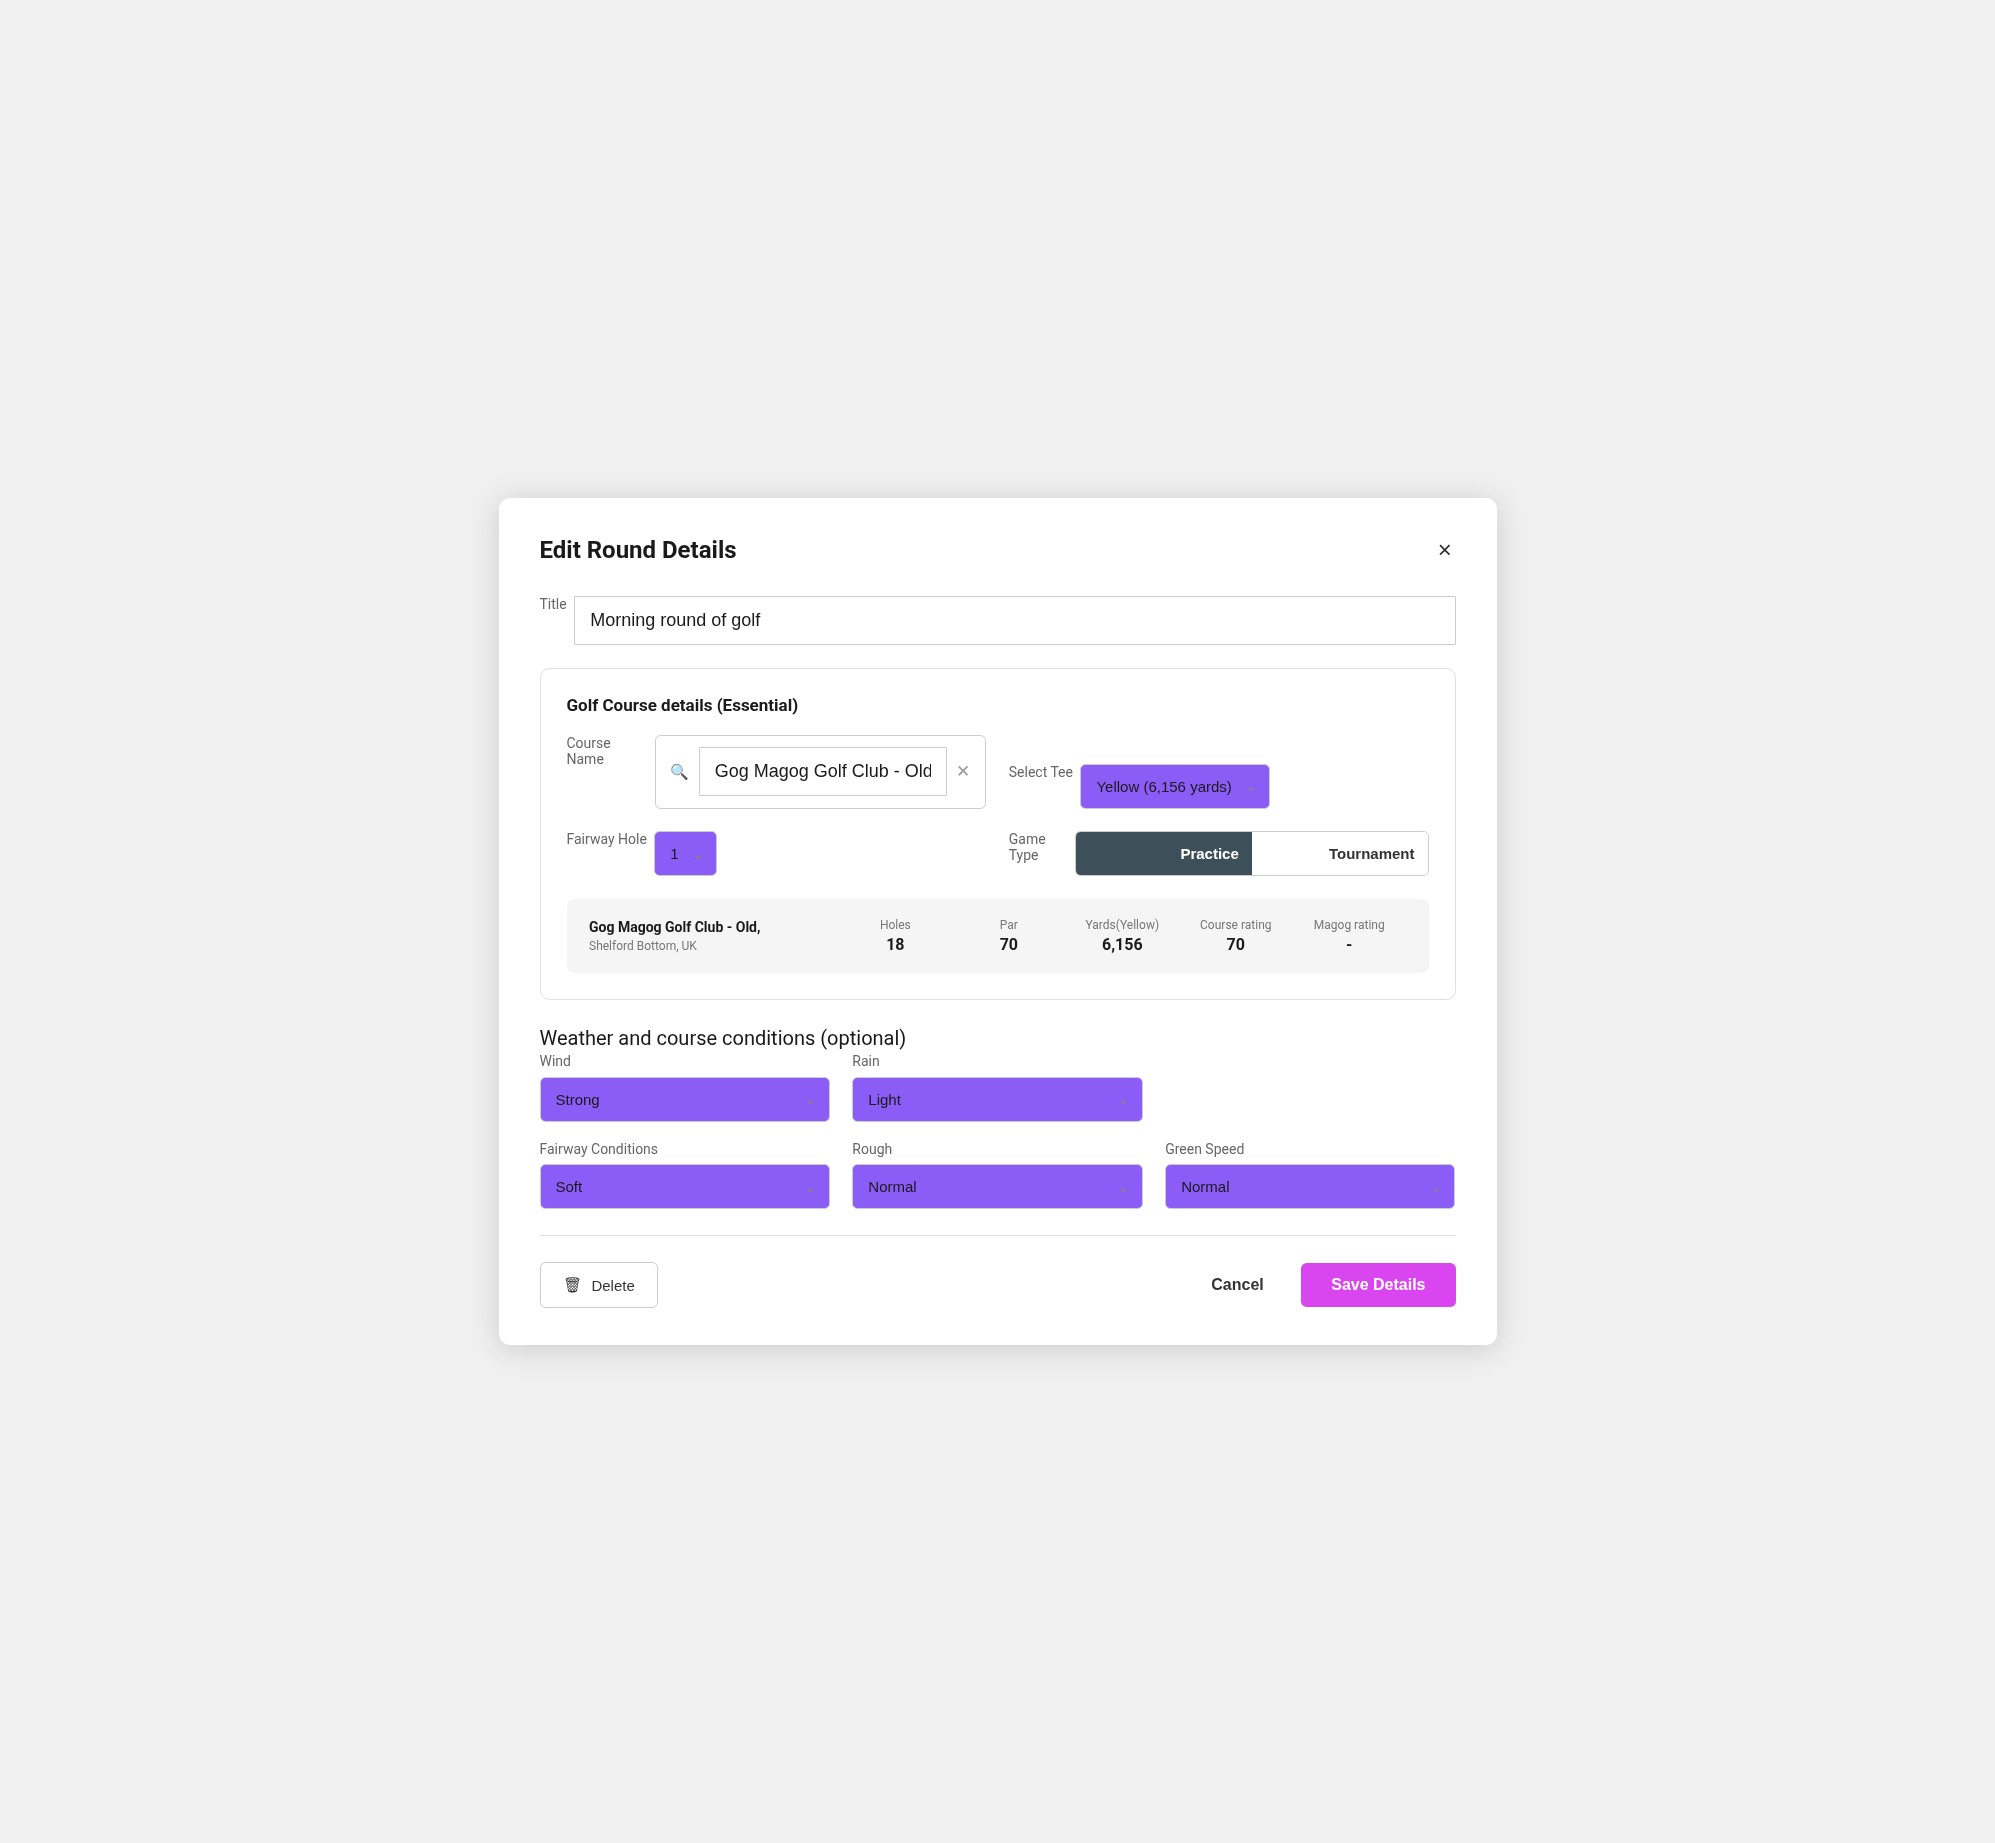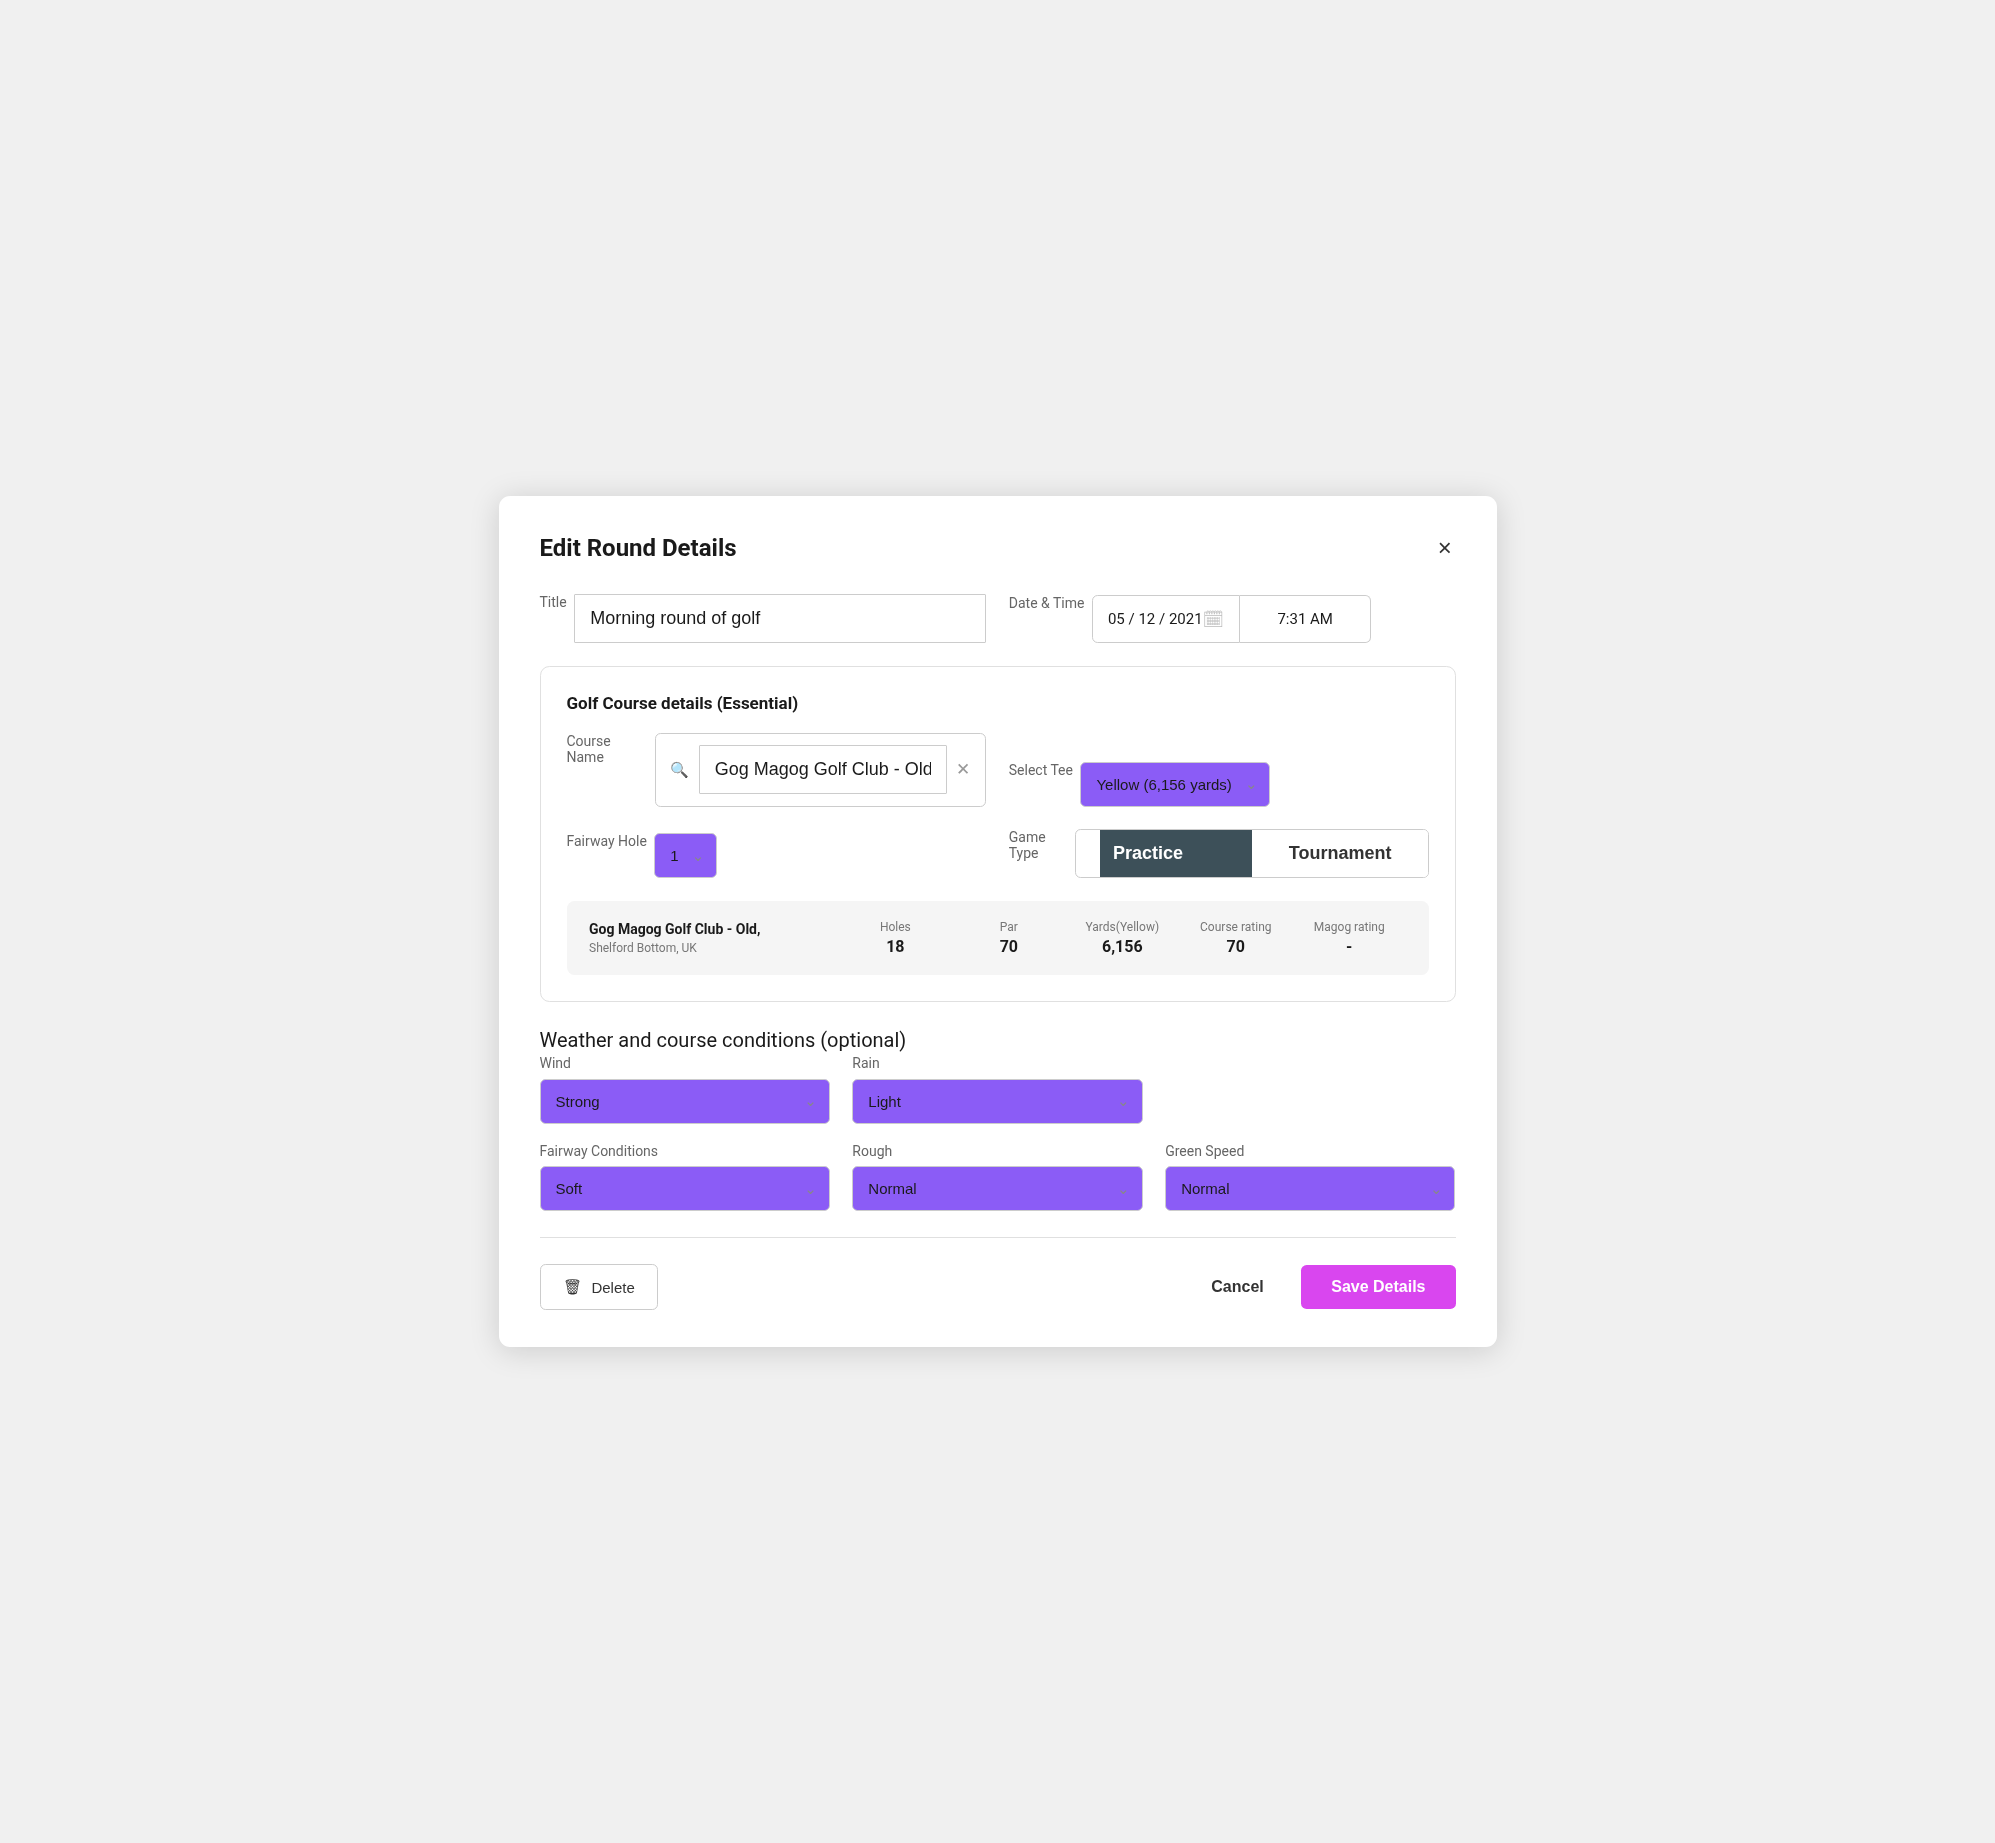--- a/index.html
+++ b/index.html
@@ -177,25 +177,24 @@
       display: flex;
       border: 1.4px solid #ccc;
       border-radius: 5.6px;
       overflow: hidden;
       width: 100%;
     }
     .toggle-btn {
       flex: 1;
       padding: 13px;
       border: none;
-      font-size: 18px;
+      font-size: 15px;
       font-weight: 600;
       cursor: pointer;
-      text-align: left;
-      margin-left: 24px;
+      text-align: right;
     }
     .toggle-btn.active {
       background: #3d5059;
       color: #fff;
     }
     .toggle-btn.inactive {
       background: #fff;
       color: #333;
     }
     .course-info-card {
@@ -310,32 +309,20 @@
 
   <div class="modal-header">
     <h2 class="modal-title">Edit Round Details</h2>
     <button class="close-btn">×</button>
   </div>
 
   <div class="form-row">
     <div class="form-group title-group">
       <label>Title</label>
       <input type="text" value="Morning round of golf" style="">
-    </div>
-    <div class="form-group datetime-group">
-      <label>Date &amp; Time</label>
-      <div class="datetime-row">
-        <div class="date-input">
-          <span>05 /  12  / 2021</span>
-          <span class="cal-icon">🗓</span>
-        </div>
-        <div class="time-input">
-          <span>7:31 AM</span>
-        </div>
-      </div>
     </div>
   </div>
 
   <div class="section-card">
     <div class="section-title">Golf Course details (Essential)</div>
 
     <div class="form-row">
       <div class="form-group" style="flex:1;">
         <label>Course Name</label>
         <div class="course-name-wrapper">

